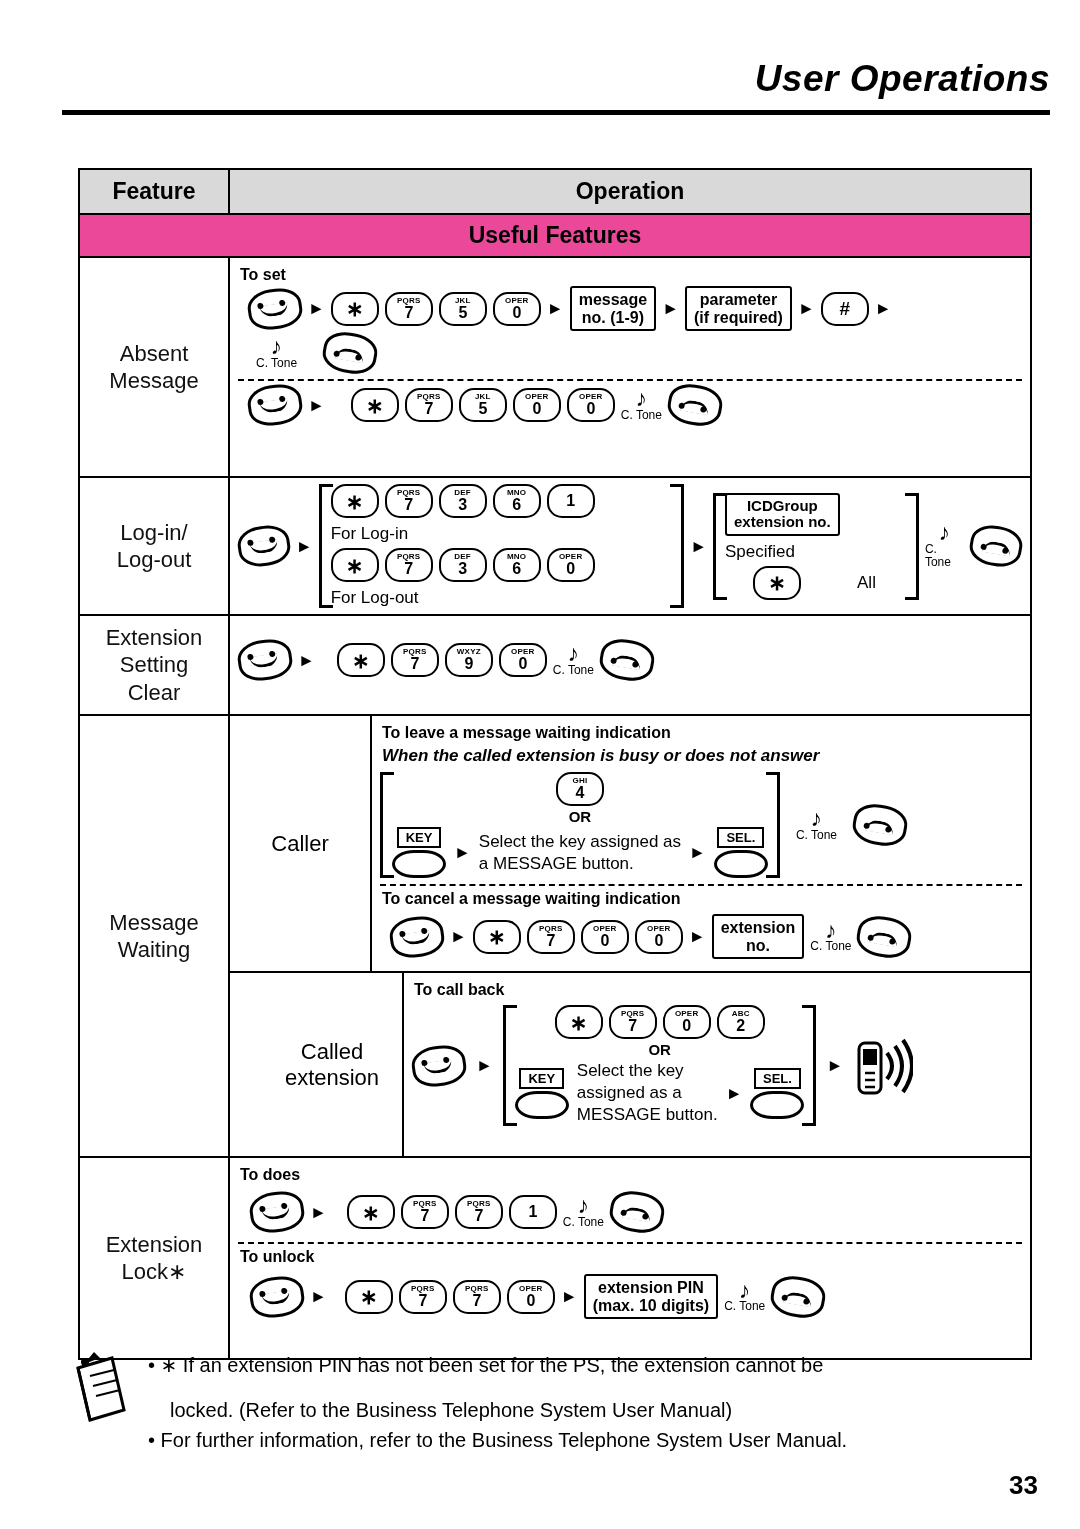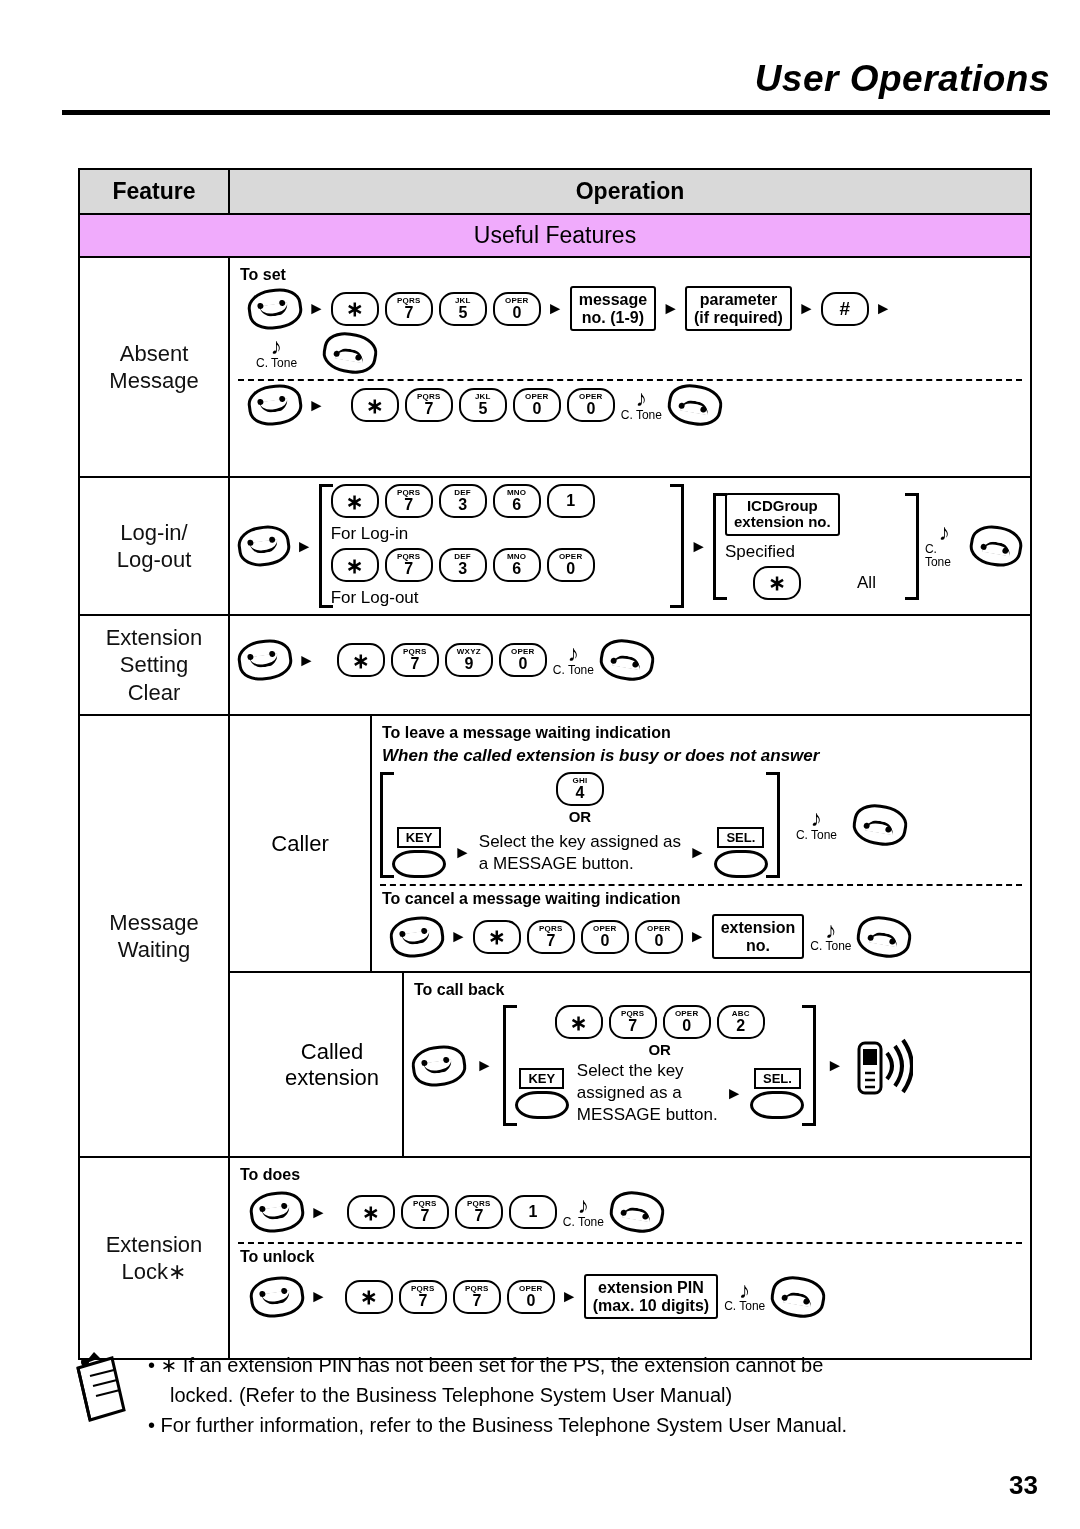--- a/index.html
+++ b/index.html
@@ -20,21 +20,21 @@
   }
 
   
   .tbl{position:absolute;left:78px;top:168px;width:954px;border:2px solid #000;box-sizing:border-box;}
   .row{display:flex;border-bottom:2px solid #000;}
   .row:last-child{border-bottom:none;}
   .hdr{background:#d9d9d9;font-weight:bold;}
   .hdr .c1,.hdr .c2{padding:8px 0;text-align:center;font-size:23px;}
   .c1{width:150px;flex:none;border-right:2px solid #000;box-sizing:border-box;}
   .c2{flex:1;box-sizing:border-box;}
-  .band{background:#f0abfc;text-align:center;font-weight:normal;font-size:23px;padding:7px 0;border-bottom:2px solid #000;}
+  .band{background:#ec4899;text-align:center;font-weight:bold;font-size:23px;padding:7px 0;border-bottom:2px solid #000;}
 
   .featcell{
     display:flex;align-items:center;justify-content:center;
     font-size:22px;line-height:1.25;text-align:center;color:#111;
     padding:6px 4px;box-sizing:border-box;
   }
   .featcell .ft{display:block;}
 
   .opcell{position:relative;box-sizing:border-box;padding:6px 8px;}
   .sublabel{font-weight:bold;font-size:16px;margin:2px 0 2px 2px;}
@@ -523,19 +523,19 @@
         <path d="M14 18 L26 70" fill="none" stroke="#000" stroke-width="3"></path>
         <line x1="26" y1="26" x2="50" y2="20" stroke="#000" stroke-width="2"></line>
         <line x1="29" y1="36" x2="53" y2="30" stroke="#000" stroke-width="2"></line>
         <line x1="32" y1="46" x2="56" y2="40" stroke="#000" stroke-width="2"></line>
         <path d="M20 14 L30 2 L36 8 Z" fill="#000"></path>
         <circle cx="21" cy="12" r="4" fill="#000"></circle>
       </svg>
     </div>
     <div class="notes">
       <div class="ln">• ∗ If an extension PIN has not been set for the PS, the extension cannot be</div>
-      <div class="ln" style="padding-left:22px;">locked. (Refer to the Business Telephone System User Manual)</div>
+      <div class="ln" style="padding-left:22px;margin-top:15px;">locked. (Refer to the Business Telephone System User Manual)</div>
       <div class="ln">• For further information, refer to the Business Telephone System User Manual.</div>
     </div>
   </div>
 
   <div class="pagenum">33</div>
 </div>
 
 </body></html>

